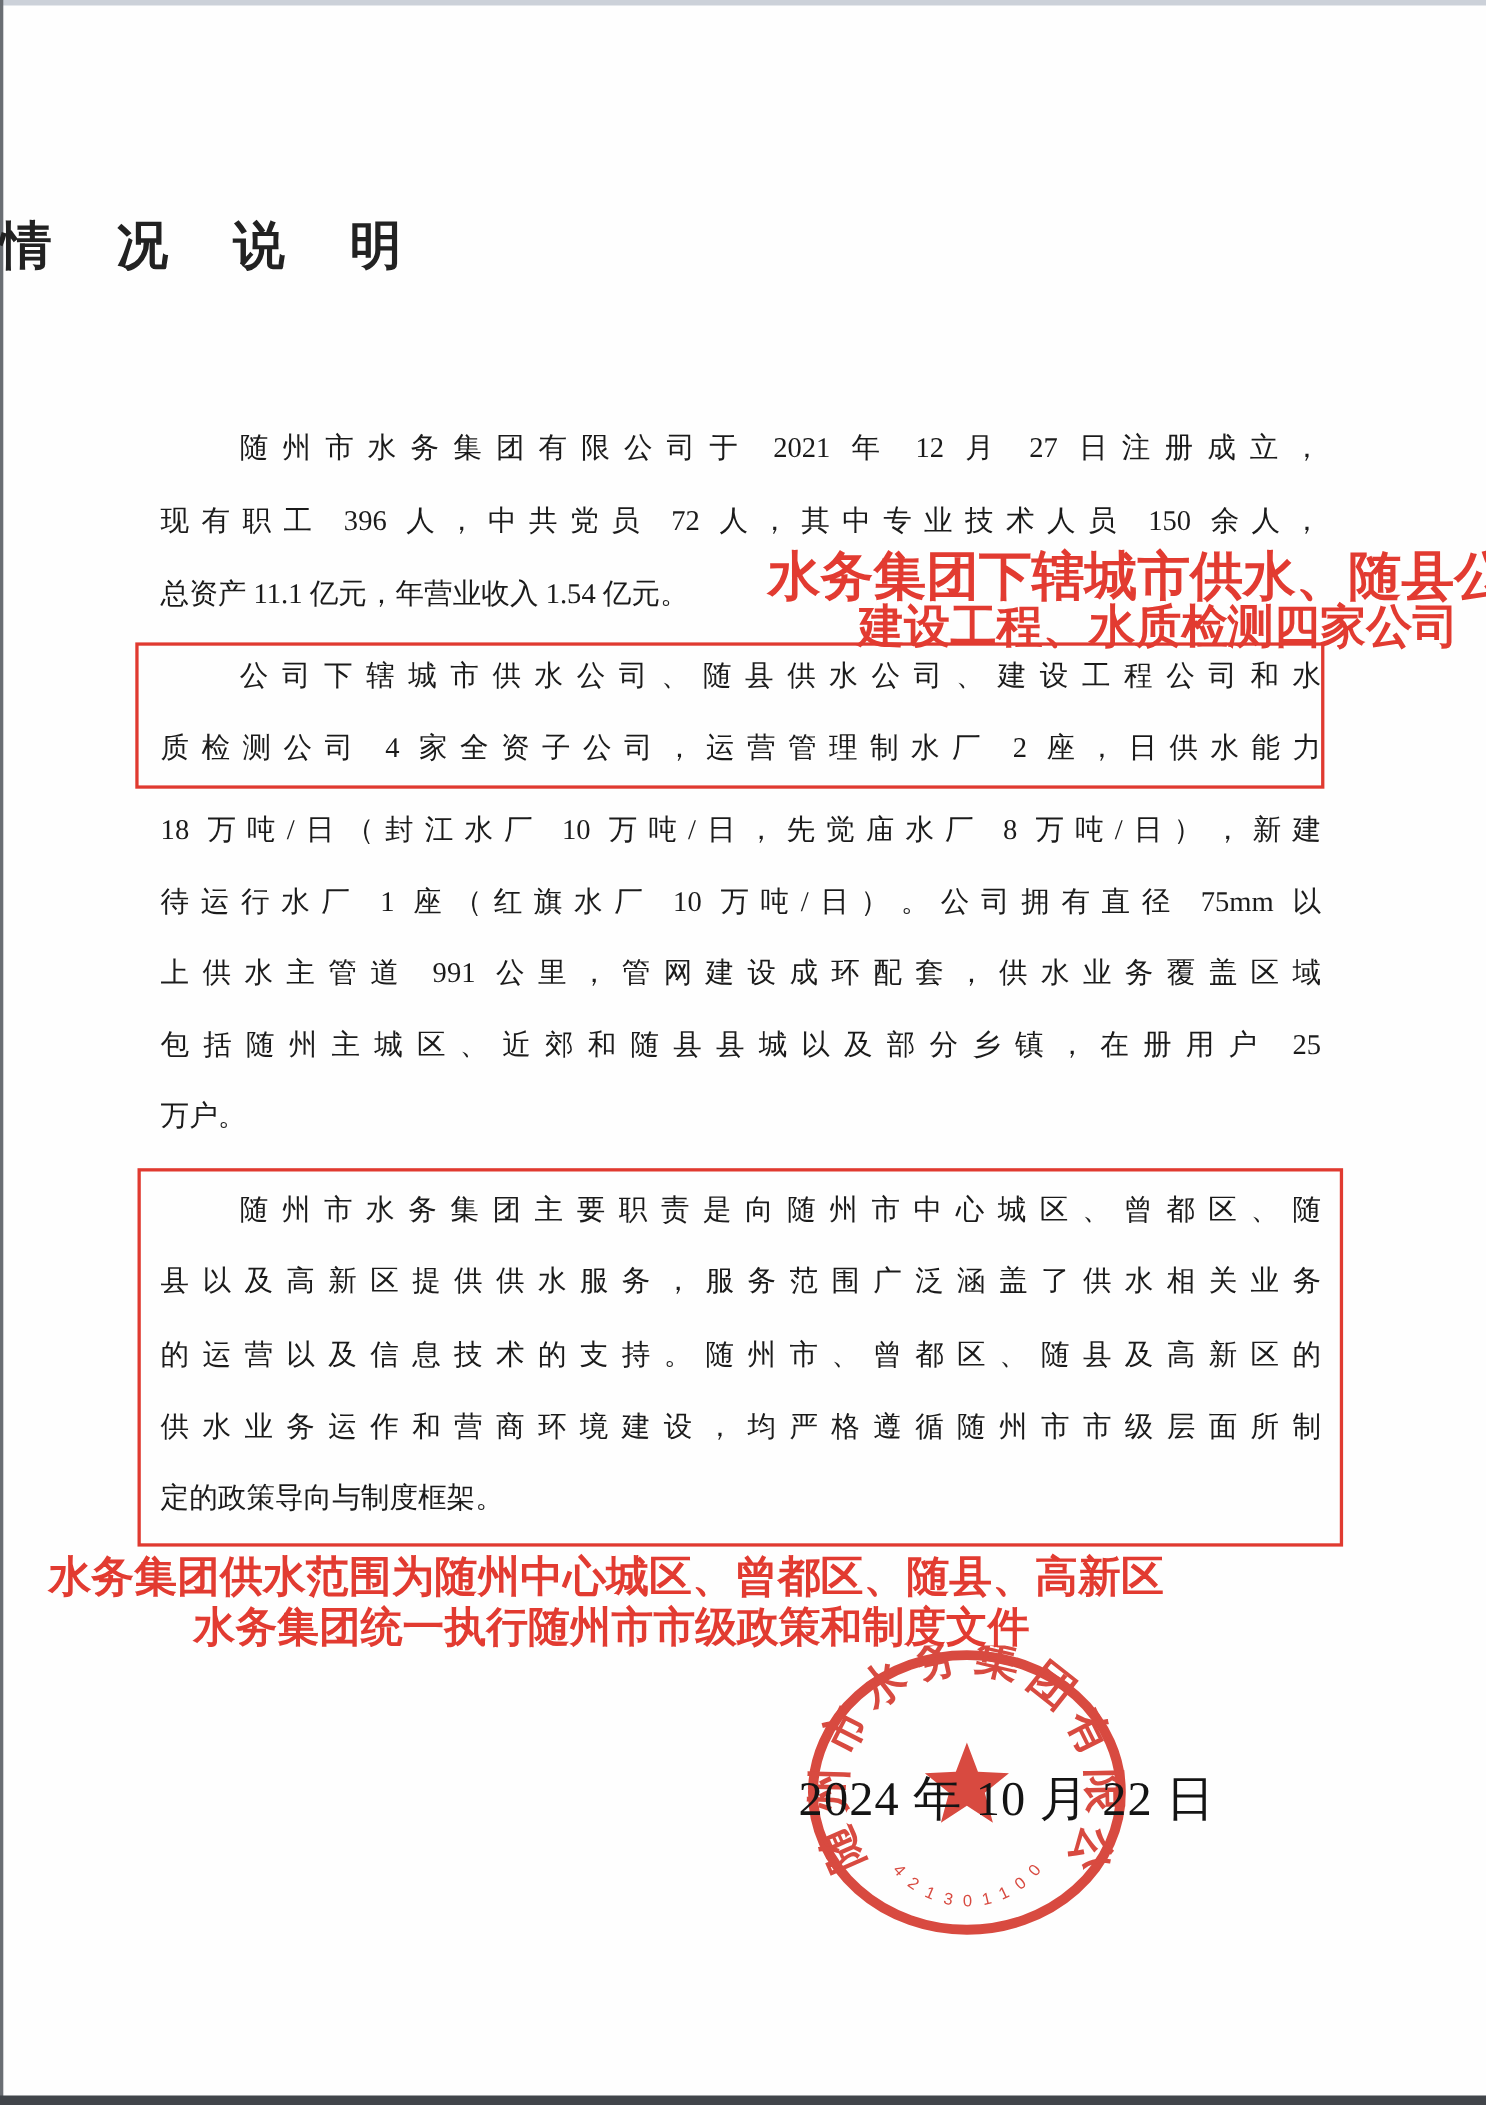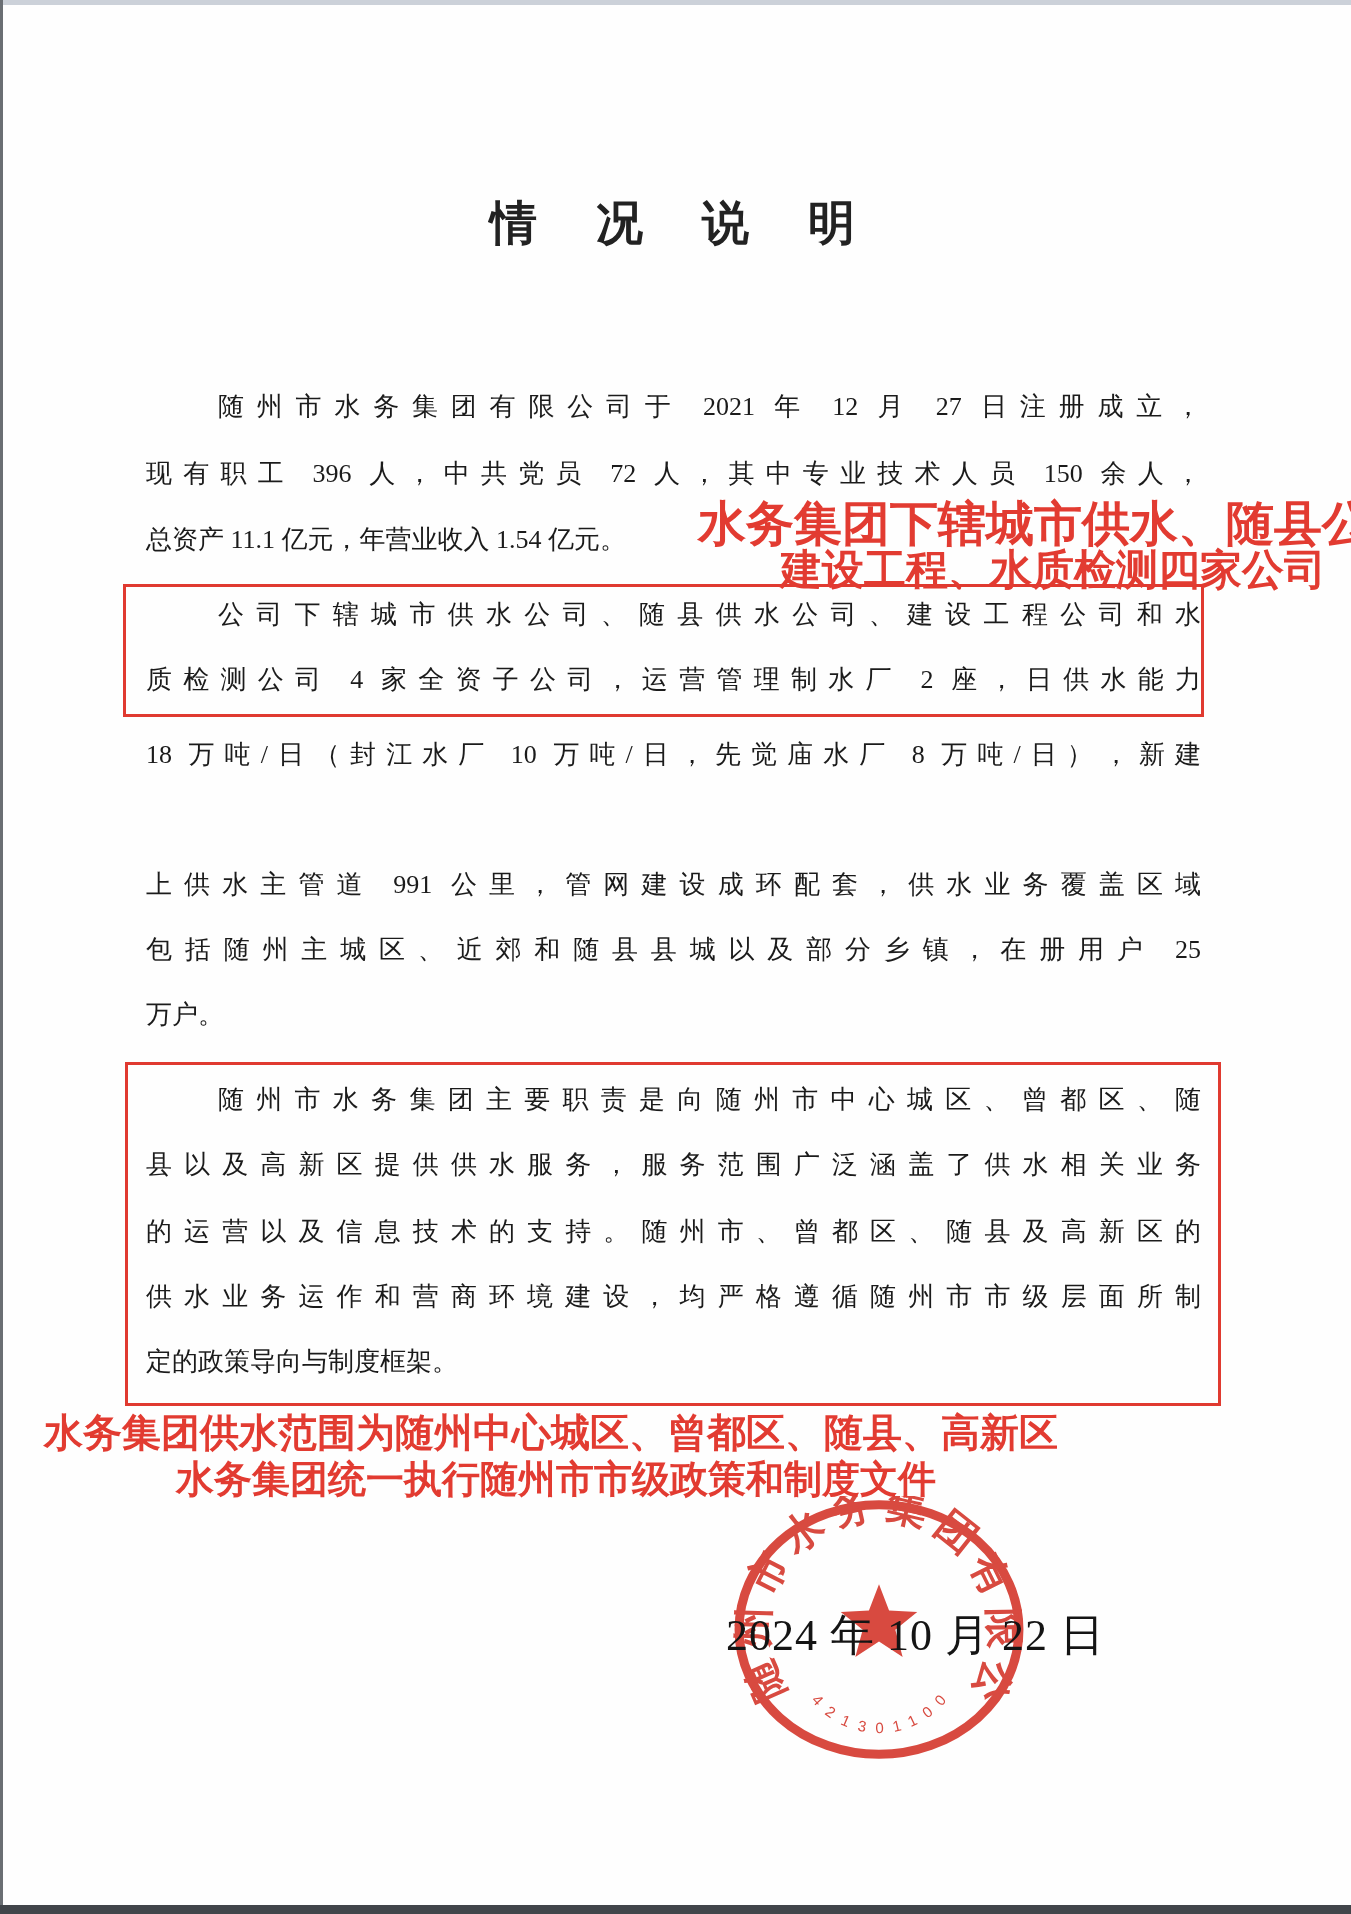--- a/index.html
+++ b/index.html
@@ -12,21 +12,21 @@
     font-family:"Liberation Serif","DejaVu Serif",serif;
     color:#1b1b1b;
   }
   
   .edge-top{position:absolute;left:0;top:0;width:1351px;height:5px;background:#ccd1d9;}
   .edge-left{position:absolute;left:0;top:0;width:3px;height:1914px;background:#6a6e73;}
   .edge-bottom{position:absolute;left:0;top:1905px;width:1351px;height:9px;background:#41454a;}
 
   .title{
     position:absolute;left:0;top:192px;width:1351px;
-    text-align:center;
+    text-align:left;
     font-size:47px;font-weight:bold;color:#222;
     letter-spacing:6px;margin:0;
   }
   .bodyline{
     position:absolute;left:146px;width:1055px;height:66px;
     font-size:26px;line-height:66px;
     text-align:justify;text-align-last:justify;
     white-space:nowrap;
   }
   .bodyline.indent{padding-left:72px;width:983px;}
@@ -61,20 +61,21 @@
 
   <div class="bodyline indent" style="top:374px">随州市水务集团有限公司于 2021 年 12 月 27 日注册成立，</div>
   <div class="bodyline" style="top:441px">现有职工 396 人，中共党员 72 人，其中专业技术人员 150 余人，</div>
   <div class="bodyline end" style="top:507px">总资产 11.1 亿元，年营业收入 1.54 亿元。</div>
 
   <div class="redbox" style="left:123px;top:584px;width:1075px;height:127px"></div>
 
   <div class="bodyline indent" style="top:582px">公司下辖城市供水公司、随县供水公司、建设工程公司和水</div>
   <div class="bodyline" style="top:647px">质检测公司 4 家全资子公司，运营管理制水厂 2 座，日供水能力</div>
   <div class="bodyline" style="top:722px">18 万吨/日（封江水厂 10 万吨/日，先觉庙水厂 8 万吨/日），新建</div>
+  <div class="bodyline" style="top:787px">待运行水厂 1 座（红旗水厂 10 万吨/日）。公司拥有直径 75mm 以</div>
   <div class="bodyline" style="top:852px">上供水主管道 991 公里，管网建设成环配套，供水业务覆盖区域</div>
   <div class="bodyline" style="top:917px">包括随州主城区、近郊和随县县城以及部分乡镇，在册用户 25</div>
   <div class="bodyline end" style="top:982px">万户。</div>
 
   <div class="redbox" style="left:125px;top:1062px;width:1090px;height:338px"></div>
 
   <div class="bodyline indent" style="top:1067px">随州市水务集团主要职责是向随州市中心城区、曾都区、随</div>
   <div class="bodyline" style="top:1132px">县以及高新区提供供水服务，服务范围广泛涵盖了供水相关业务</div>
   <div class="bodyline" style="top:1199px">的运营以及信息技术的支持。随州市、曾都区、随县及高新区的</div>
   <div class="bodyline" style="top:1264px">供水业务运作和营商环境建设，均严格遵循随州市市级层面所制</div>

